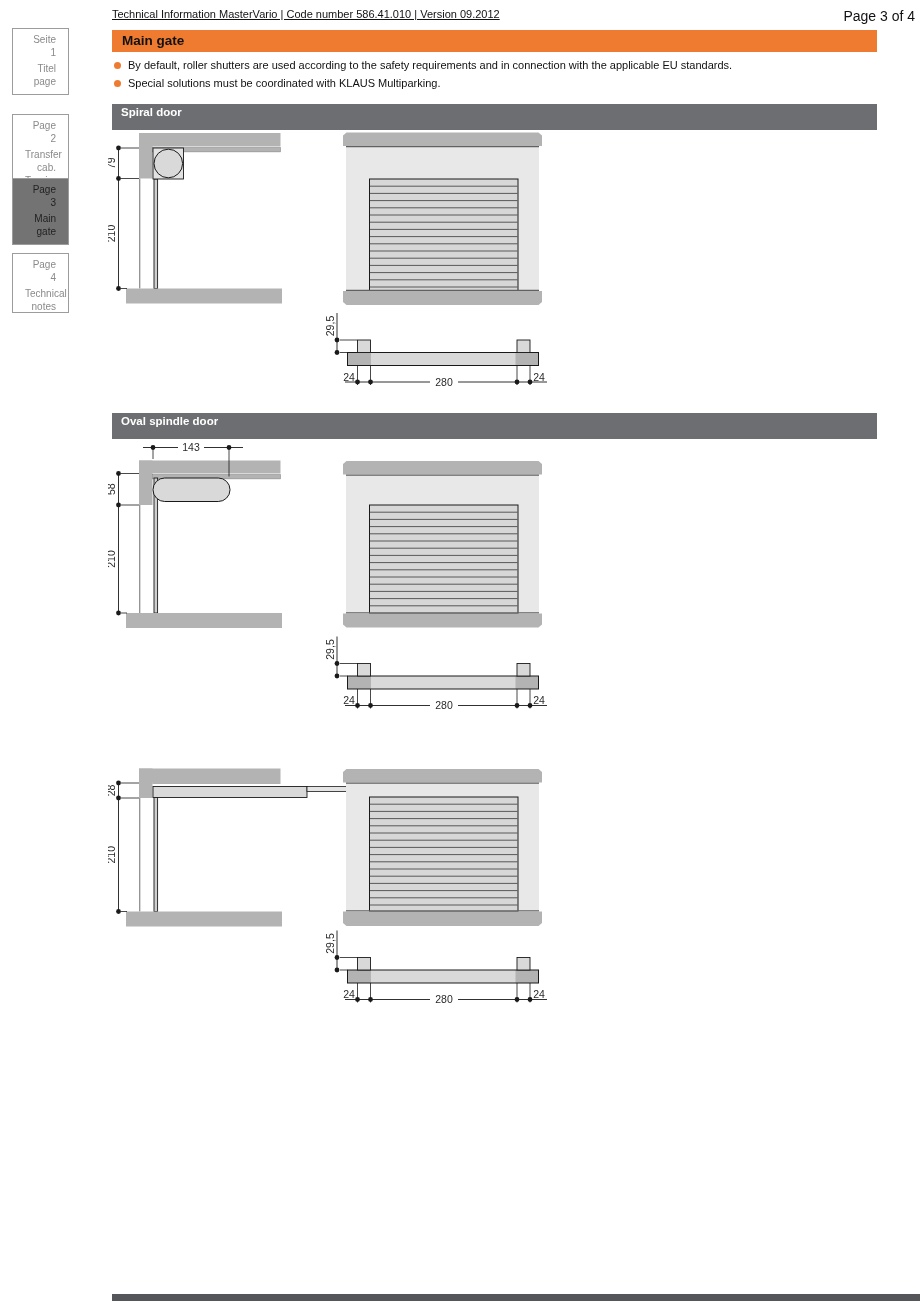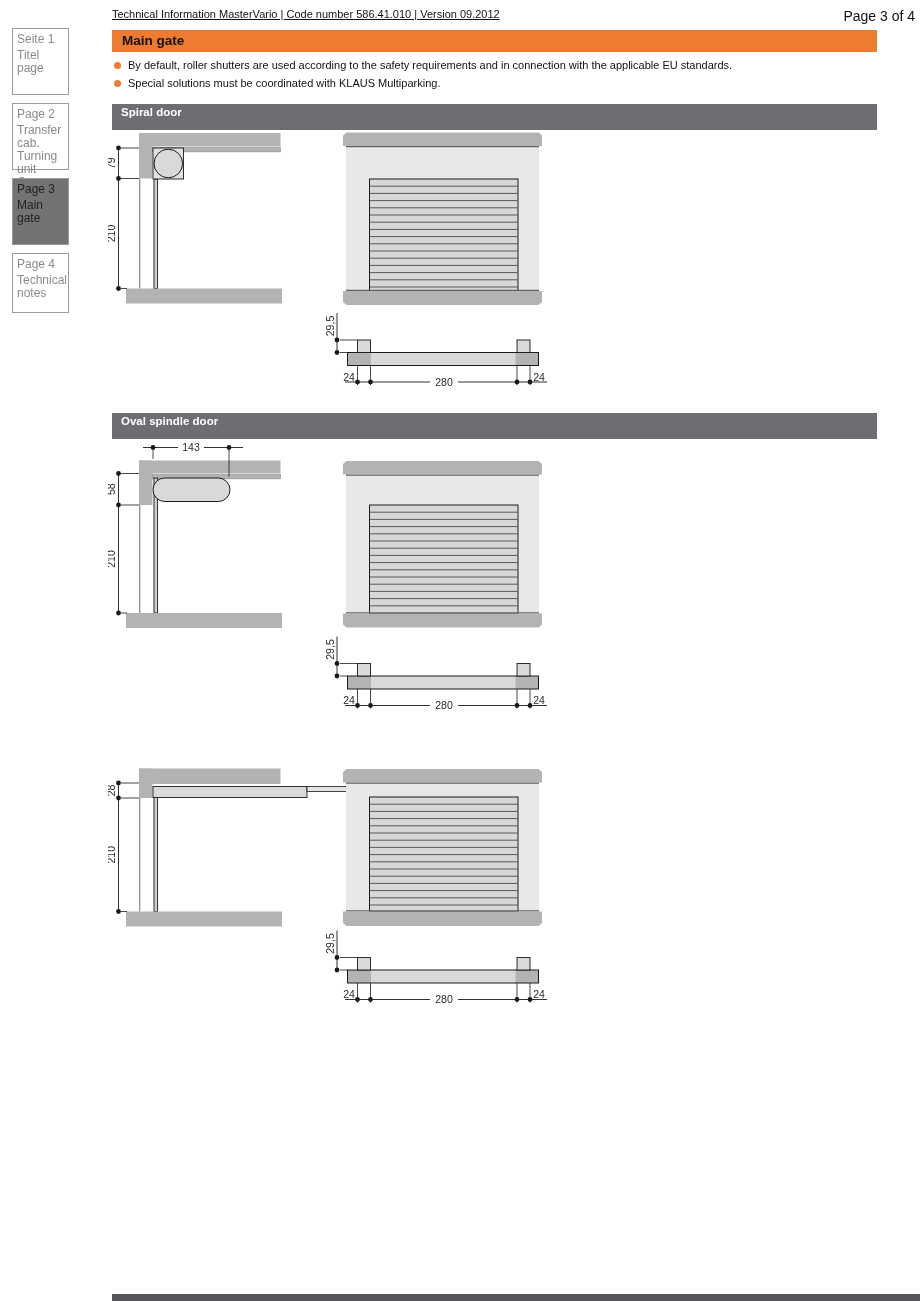--- a/index.html
+++ b/index.html
@@ -6,27 +6,27 @@
   html,body { background:#ffffff; }
   body { font-family:"Liberation Sans", sans-serif; }
   .page { position:relative; width:920px; height:1301px; background:#fff; overflow:hidden; }
 
   .topbar { position:absolute; left:0; top:0; width:920px; height:26px; }
   .doc-title { position:absolute; left:112px; top:8px; font-size:11px; color:#111; white-space:nowrap;text-decoration:underline; }
   .page-num { position:absolute; right:5px; top:8px; font-size:14px; color:#111; }
 
   .sidebar { position:absolute; left:12px; top:28px; width:58px; }
   .navbox { position:absolute; left:0; width:57px; border:1px solid #9c9c9c; background:#fff;
-            padding:4px 4px; font-size:12px; line-height:13px; color:#8a8a8a; }
+            padding:4px 12px; font-size:10px; line-height:13px; color:#8a8a8a;text-align:right; }
   .navbox span { display:block; }
   .navbox span:empty { display:none; }
   .navbox span:first-child { margin-bottom:3px; }
   .navbox.active { background:#737373; color:#222; }
   .nb1 { top:0;   height:67px; }
-  .nb2 { top:75px; height:67px; }
+  .nb2 { top:86px; height:67px; }
   .nb3 { top:150px; height:67px; }
   .nb4 { top:225px; height:60px; }
 
   .main-gate-bar { position:absolute; left:112px; top:30px; width:765px; height:22px;
                    background:#ee7b30; color:#111; font-size:13.5px; font-weight:bold;
                    line-height:22px; padding-left:10px; }
 
   .bullet-row { position:absolute; left:112px; width:790px; height:16px; font-size:11px; color:#111; }
   .b1 { top:44px;margin-top:14px; } .b2 { top:76px; }
   .bullet-dot { position:absolute; left:2px; top:4px; width:7px; height:7px; border-radius:50%; background:#ee7b30; }

